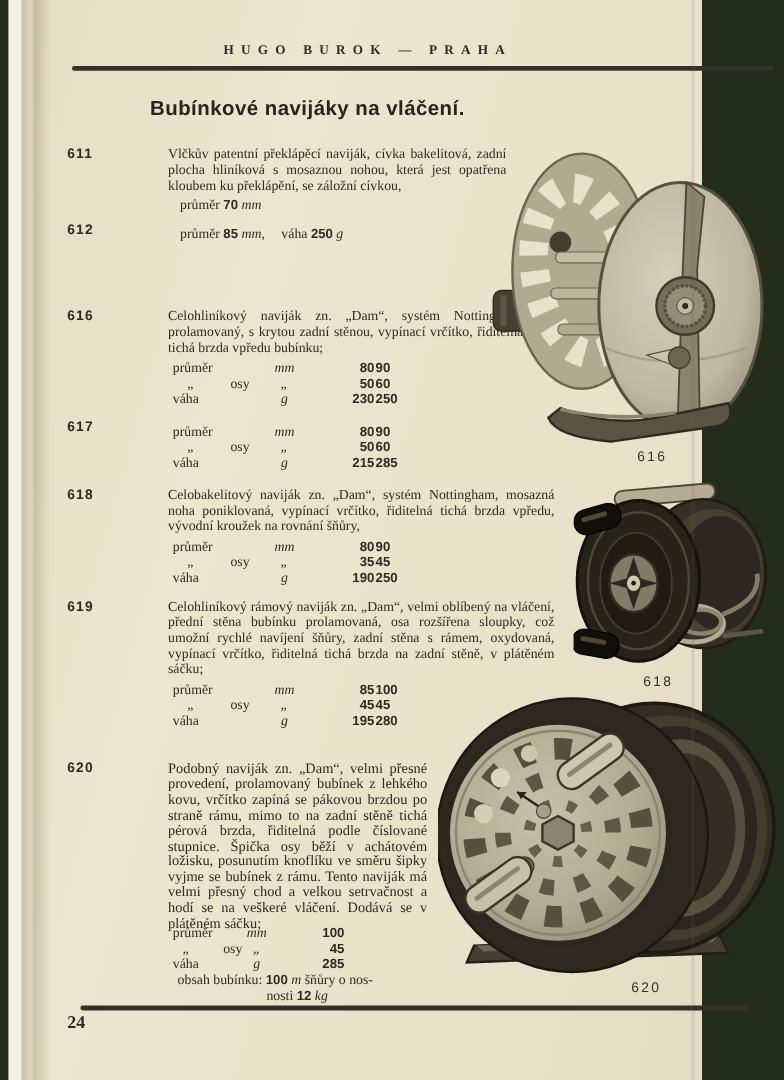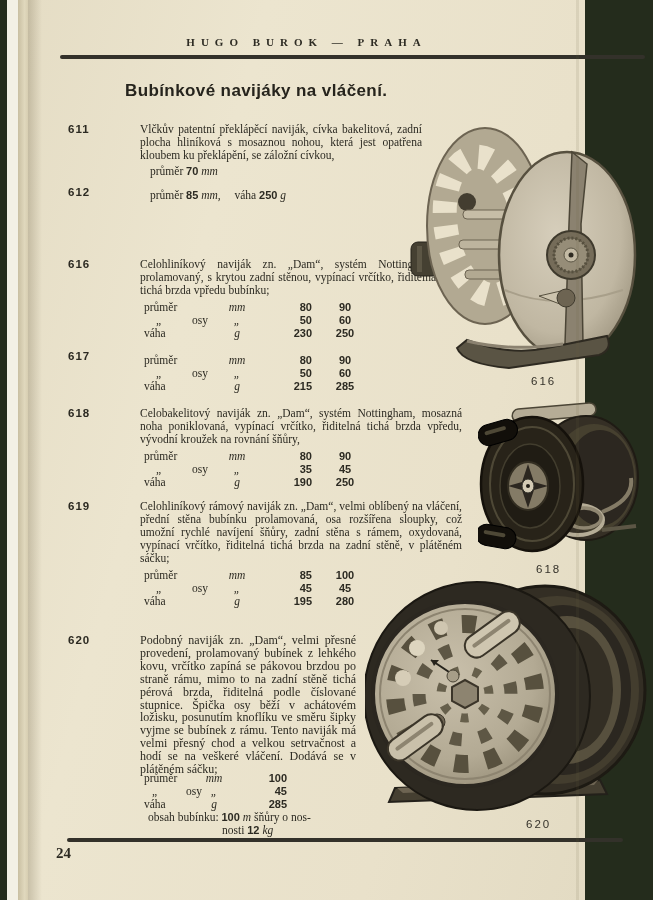--- a/index.html
+++ b/index.html
@@ -15,41 +15,41 @@
   .page::after{content:"";position:absolute;right:6px;top:0;width:3px;height:100%;
         background:rgba(110,98,68,.12);}
 
   .hdr{position:absolute;top:36px;left:0;width:100%;text-align:center;
        font-weight:bold;font-size:11px;letter-spacing:6px;color:#2e2c24;}
   .rule-top{position:absolute;top:55px;left:32px;width:585px;height:4px;background:#33312a;border-radius:2px;}
   .title{position:absolute;top:81px;left:97px;font-family:"Liberation Sans",sans-serif;
          font-weight:bold;font-size:17px;letter-spacing:.4px;color:#26241d;}
 
   .item{position:absolute;left:0;width:625px;}
-  .item-num{position:absolute;left:40px;top:0;font-family:"Liberation Sans",sans-serif;
+  .item-num{position:absolute;left:28px;top:0;font-family:"Liberation Sans",sans-serif;
             font-weight:bold;font-size:11.5px;letter-spacing:1px;}
   .item-body{position:absolute;left:112px;top:0;}
   .desc{font-size:11.5px;line-height:13px;text-align:justify;}
   .desc.noj{text-align:left;}
   .desc.tight{font-size:12px;line-height:12.9px;}
   .brand{font-family:"Liberation Sans",sans-serif;font-weight:bold;font-size:10.8px;}
   .val{font-family:"Liberation Sans",sans-serif;font-weight:bold;font-size:11px;}
   .unit{font-style:italic;}
   .specline{margin-top:3px;padding-left:10px;font-size:11.5px;line-height:13px;}
   .spacer{display:inline-block;width:8px;}
 
   .spectable{position:relative;margin-top:4px;}
   .trow{position:relative;height:13px;font-size:11.5px;}
   .tc{position:absolute;top:0;white-space:nowrap;}
   .c-l{left:4px;}
   .c-dit{left:16px;}
   .c-osy{left:52px;}
   .c-u{left:80px;width:34px;text-align:center;font-style:italic;}
   .c-v1{left:108px;width:64px;text-align:right;font-family:"Liberation Sans",sans-serif;font-weight:bold;font-size:11px;}
-  .c-v2{left:173px;width:64px;text-align:center;font-family:"Liberation Sans",sans-serif;font-weight:bold;font-size:11px;}
+  .c-v2{left:173px;width:64px;text-align:left;font-family:"Liberation Sans",sans-serif;font-weight:bold;font-size:11px;}
   .t620{position:absolute;top:138px;left:0;margin:0;}
   .t620 .c-dit{left:12px;}
   .t620 .c-osy{left:46px;}
   .t620 .c-u{left:57px;width:34px;}
   .t620 .c-v1{left:83px;width:64px;}
   .cap-line{font-size:11.5px;line-height:13px;white-space:nowrap;}
   .cap-line1{padding-left:8px;}
   .cap-line2{padding-left:82px;}
 
   .figure{position:absolute;}

